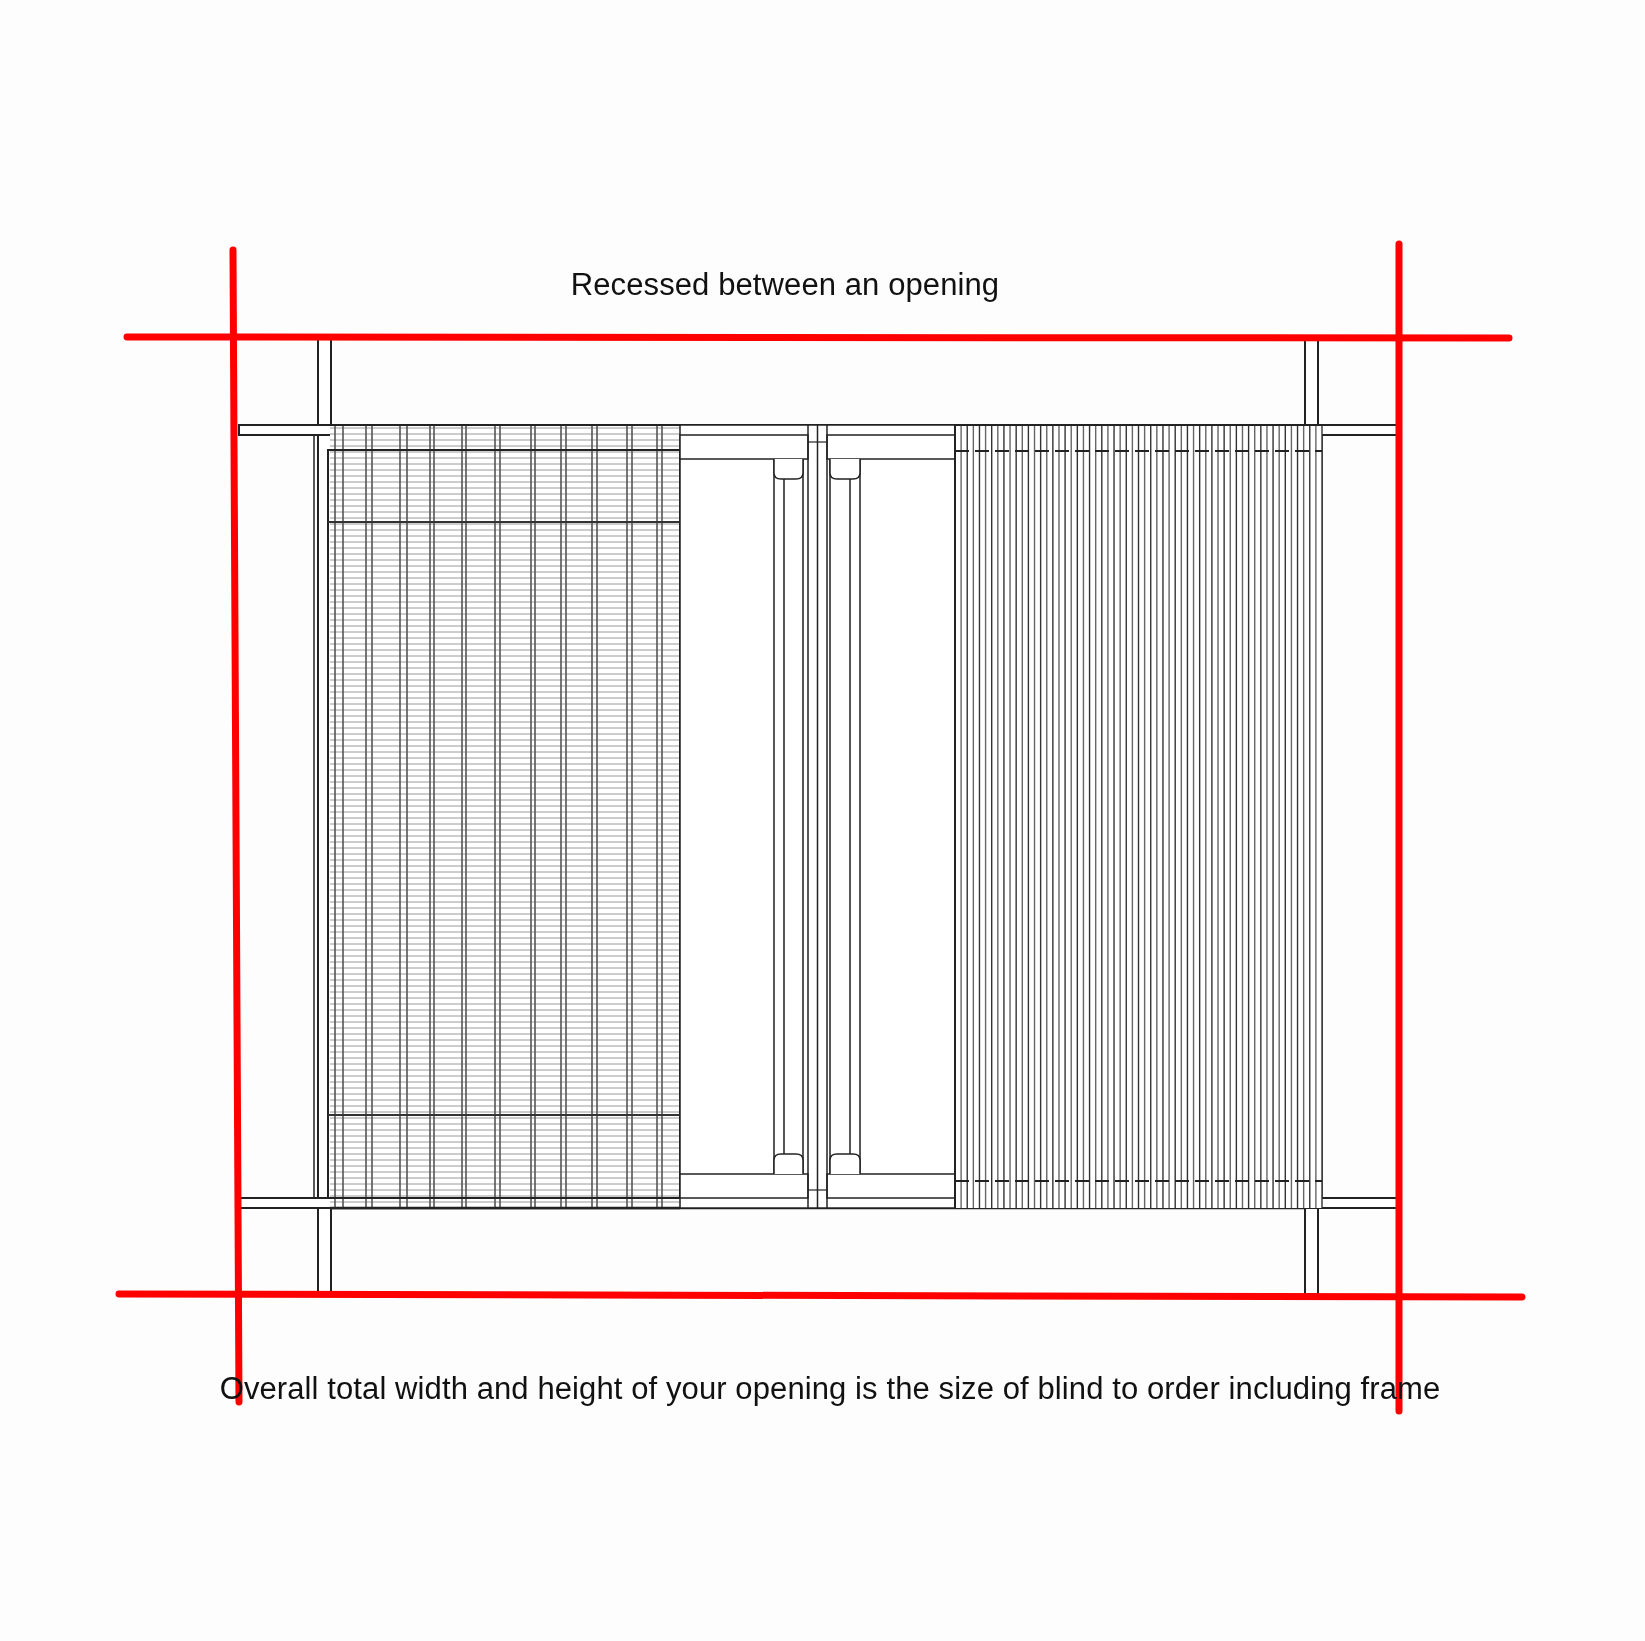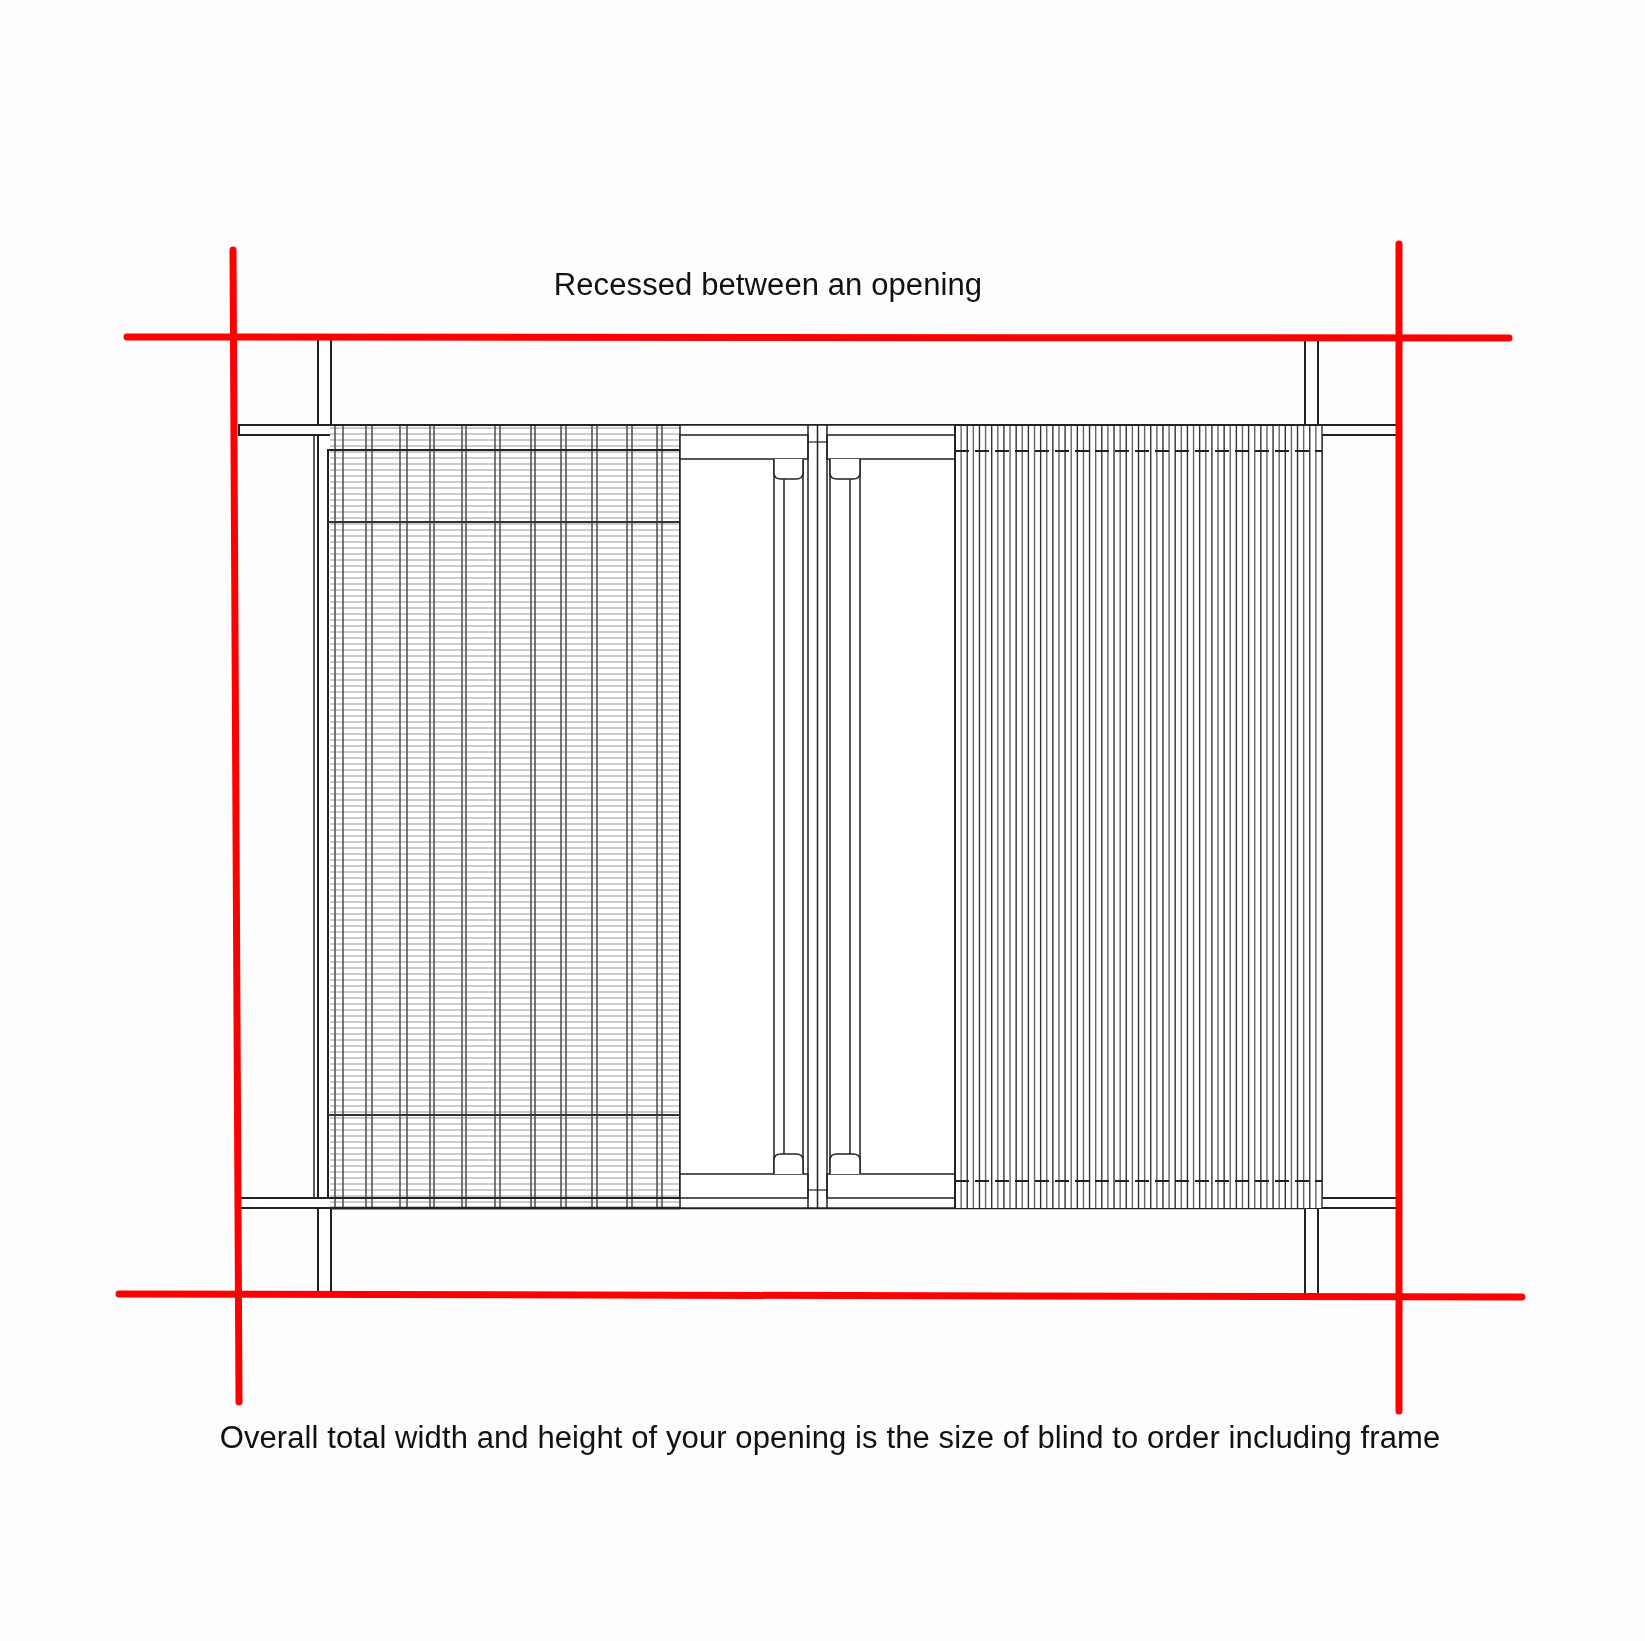--- a/index.html
+++ b/index.html
@@ -1,20 +1,20 @@
 <!DOCTYPE html>
 <html><head>
 <meta charset="utf-8">
 <style>
   html, body { margin: 0; padding: 0; background: #fdfdfd; }
   body { width: 1645px; height: 1641px; position: relative; overflow: hidden; font-family: "Liberation Sans", "DejaVu Sans", sans-serif; }
   #drawing { position: absolute; left: 0; top: 0; width: 1645px; height: 1641px; }
   .caption { position: absolute; color: #111; font-size: 31px; white-space: nowrap; transform: translateX(-50%); letter-spacing: 0.1px; }
-  #title-caption { left: 768px; top: 267px; }
-  #footer-caption { left: 830px; top: 1420px; }
+  #title-caption { left: 785px; top: 267px; }
+  #footer-caption { left: 830px; top: 1371px; }
 </style>
 </head>
 <body>
 
 <svg id="drawing" viewBox="0 0 1645 1641" xmlns="http://www.w3.org/2000/svg">
   <g id="frame-layer">
       <rect x="318" y="338" width="13" height="956" stroke="#222222" stroke-width="2" fill="#fff"></rect>
       <rect x="1305" y="338" width="13" height="956" stroke="#222222" stroke-width="2" fill="#fff"></rect>
       <rect x="239" y="425" width="92" height="10" stroke="#222222" stroke-width="2" fill="#fff"></rect>
       <rect x="1305" y="425" width="94" height="10" stroke="#222222" stroke-width="2" fill="#fff"></rect>

